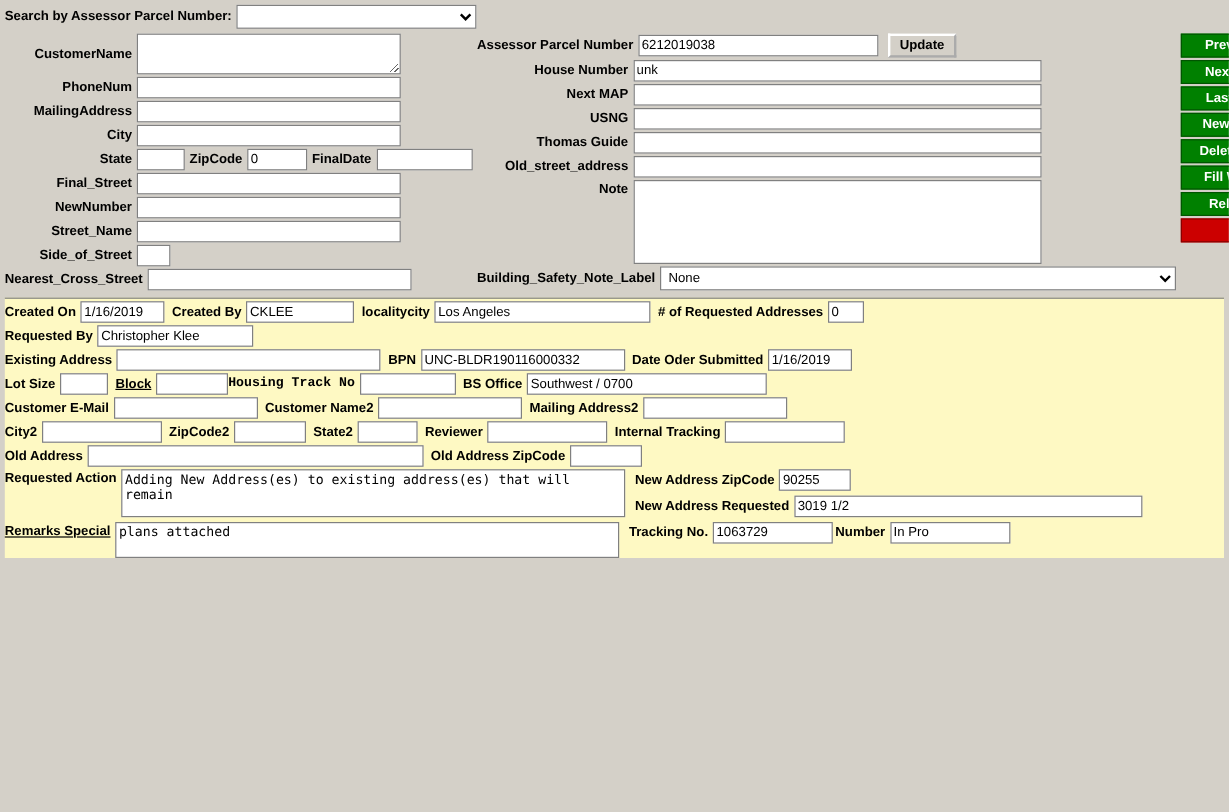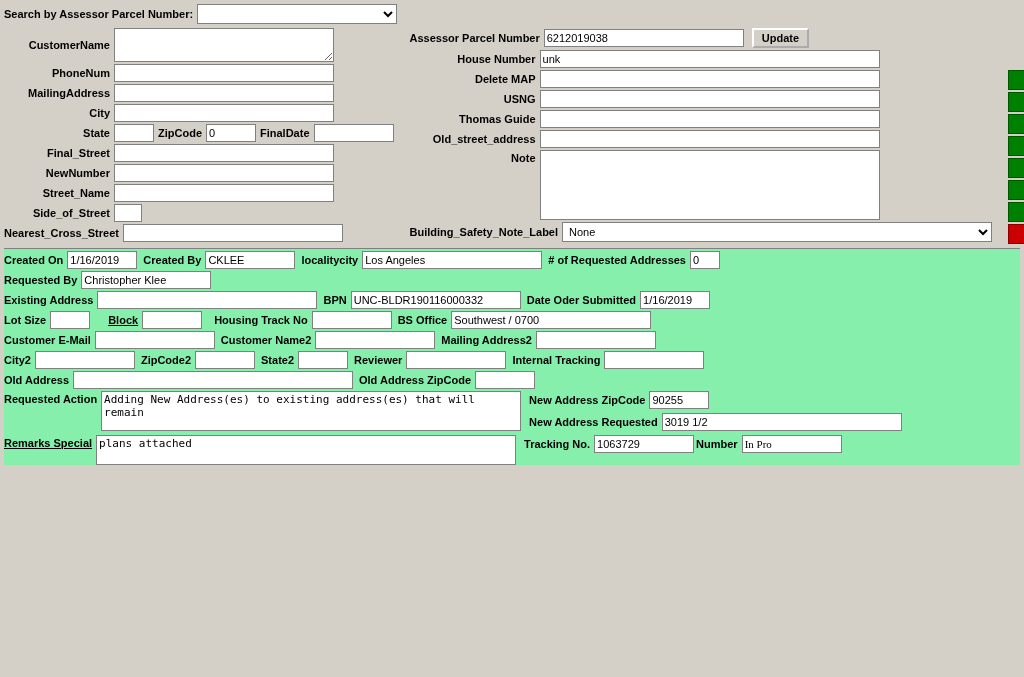--- a/index.html
+++ b/index.html
@@ -26,22 +26,21 @@
       margin-right: 4px;
       white-space: nowrap;
     }
     .top-search-row select {
       width: 200px;
       height: 20px;
       font-size: 11px;
     }
     .content-area {
       display: flex;
-      gap: 16px;
-      align-items: flex-end;
+      gap: 4px;
     }
     .left-panel {
       flex: 0 0 380px;
     }
     .middle-panel {
       flex: 1;
     }
     .right-panel {
       flex: 0 0 105px;
       display: flex;
@@ -121,21 +120,21 @@
     .house-input {
       width: 340px;
     }
     .note-area {
       width: 340px;
       height: 70px;
       resize: none;
     }
     .bottom-section {
       margin-top: 4px;
-      background: #86efac;
+      background: #fef9c3;
     }
     .bottom-row {
       display: flex;
       align-items: center;
       margin-bottom: 2px;
       flex-wrap: wrap;
     }
     .bottom-label {
       font-weight: bold;
       padding-right: 4px;
@@ -241,21 +240,21 @@
           <button class="btn-update">Update</button>
         </span>
       </div>
 
       <div class="middle-form-row">
         <span class="middle-label">House Number</span>
         <input type="text" class="house-input" value="unk" style="">
       </div>
 
       <div class="middle-form-row">
-        <span class="middle-label">Delete MAP</span>
+        <span class="middle-label">Next MAP</span>
         <input type="text" class="house-input" style="">
       </div>
 
       <div class="middle-form-row">
         <span class="middle-label">USNG</span>
         <input type="text" class="house-input" style="">
       </div>
 
       <div class="middle-form-row">
         <span class="middle-label">Thomas Guide</span>
@@ -318,23 +317,23 @@
       <input type="text" style="width: 220px;">
       <span class="bottom-label" style="margin-left:6px;">BPN</span>
       <input type="text" style="width: 170px;" value="UNC-BLDR190116000332">
       <span class="bottom-label" style="margin-left:6px;">Date Oder Submitted</span>
       <input type="text" style="width: 70px;" value="1/16/2019">
     </div>
 
     <div class="bottom-row">
       <span class="bottom-label">Lot Size</span>
       <input type="text" style="width: 40px;">
-      <span class="bottom-label" style="margin-left:18px;text-decoration:underline;">Block</span>
+      <span class="bottom-label" style="margin-left:6px;text-decoration:underline;">Block</span>
       <input type="text" style="width: 60px;">
-      <span class="bottom-label" style="margin-left:12px;">Housing Track No</span>
+      <span class="bottom-label" style="margin-left:0;font-family:Liberation Mono, monospace;">Housing Track No</span>
       <input type="text" style="width: 80px;">
       <span class="bottom-label" style="margin-left:6px;">BS Office</span>
       <input type="text" style="width: 200px;" value="Southwest / 0700">
     </div>
 
     <div class="bottom-row">
       <span class="bottom-label">Customer E-Mail</span>
       <input type="text" style="width: 120px;">
       <span class="bottom-label" style="margin-left:6px;">Customer Name2</span>
       <input type="text" style="width: 120px;">
@@ -365,35 +364,35 @@
     <div class="bottom-row" style="align-items:flex-start;">
       <span class="bottom-label" style="padding-top:2px;">Requested Action</span>
       <textarea class="requested-action-area" style="">Adding New Address(es) to existing address(es) that will remain</textarea>
       <div style="margin-left:8px;display:flex;flex-direction:column;gap:2px;">
         <div class="bottom-row">
           <span class="bottom-label">New Address ZipCode</span>
           <input type="text" style="width: 60px;" value="90255">
         </div>
         <div class="bottom-row">
           <span class="bottom-label">New Address Requested</span>
-          <input type="text" style="width: 240px;" value="3019 1/2">
+          <input type="text" style="width: 290px;" value="3019 1/2">
         </div>
       </div>
     </div>
 
     <div class="bottom-row" style="align-items:flex-start;">
       <span class="bottom-label" style="padding-top:2px;text-decoration:underline;">Remarks Special</span>
       <textarea class="remarks-area" style="">plans attached</textarea>
       <div style="margin-left:8px;display:flex;flex-direction:row;gap:2px;">
         <div class="bottom-row">
           <span class="bottom-label">Tracking No.</span>
           <input type="text" style="width: 100px;" value="1063729">
         </div>
         <div class="bottom-row">
           <span class="bottom-label">Number</span>
-          <input type="text" style="width: 100px; font-family: Liberation Serif, serif;" value="In Pro">
+          <input type="text" style="width: 100px;" value="In Pro">
         </div>
       </div>
     </div>
 
   </div>
 
 </div>
 
 </body></html>

